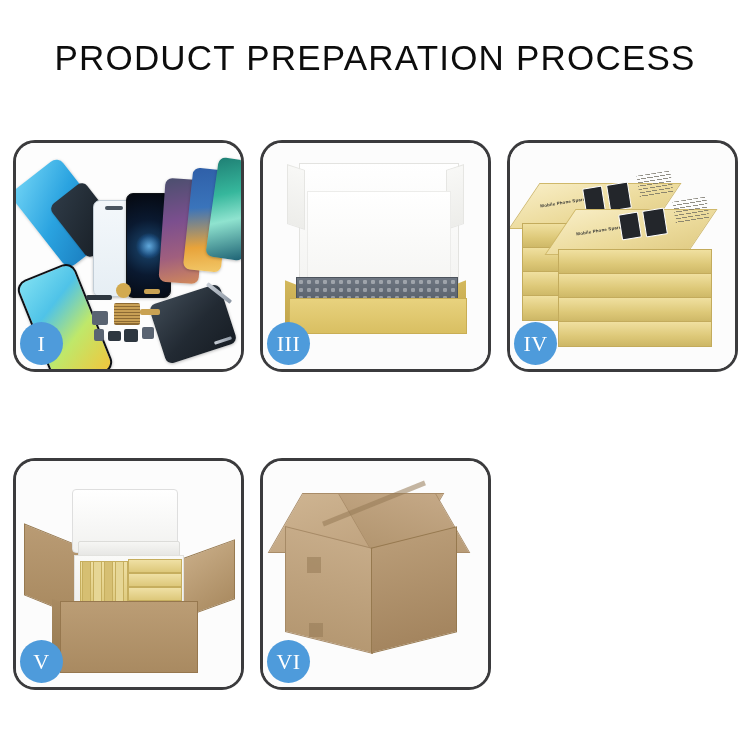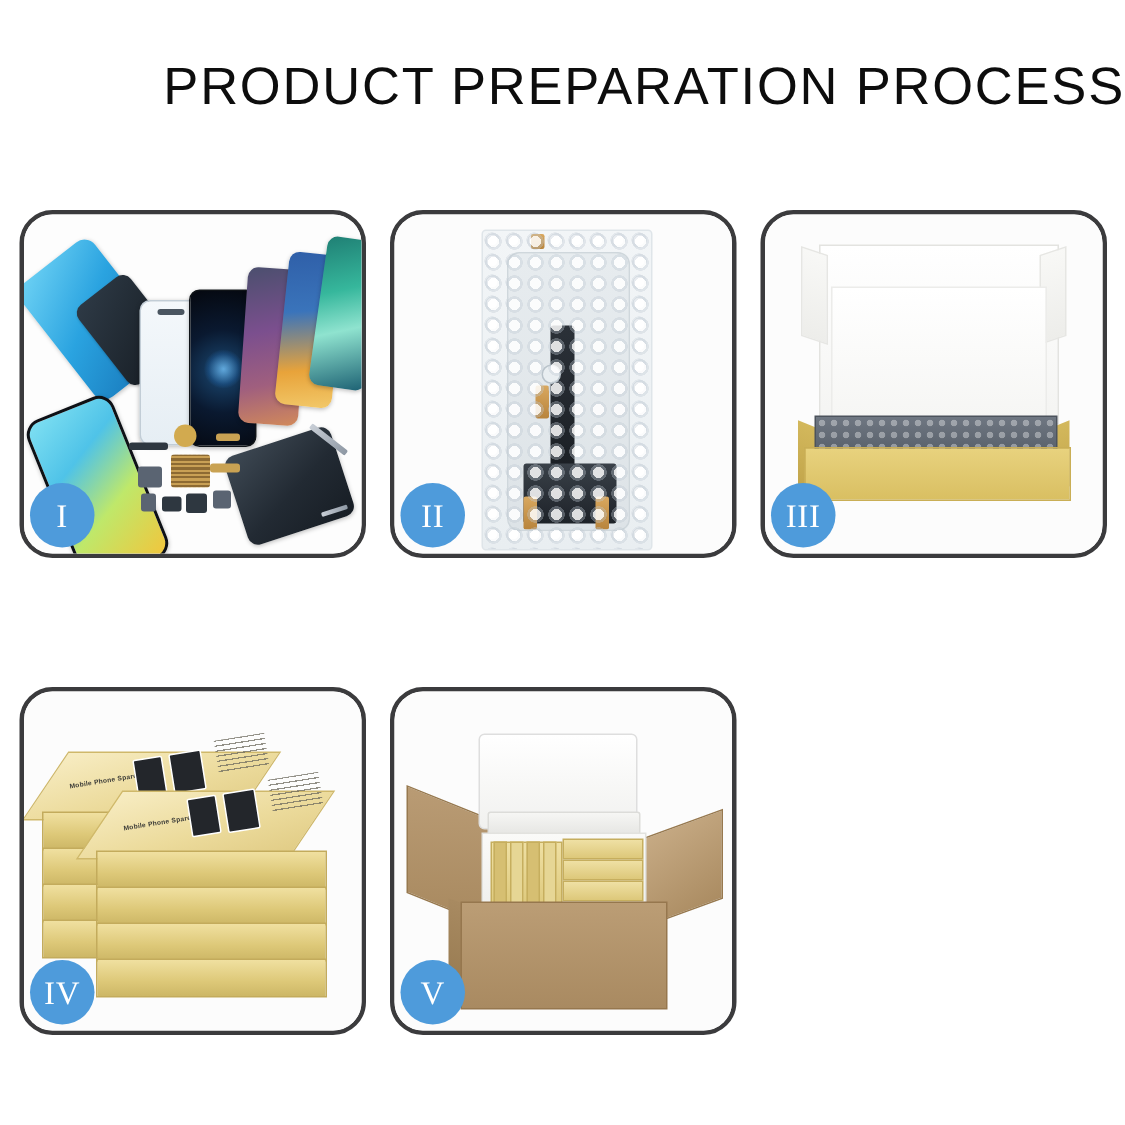--- a/index.html
+++ b/index.html
@@ -20,21 +20,21 @@
     position: relative;
     background: #ffffff;
   }
 
   
   .header {
     position: absolute;
     top: 36px;
     left: 0;
     width: 750px;
-    text-align: right;
+    text-align: center;
   }
   .title {
     font-family: "Liberation Sans", sans-serif;
     font-size: 35px;
     letter-spacing: 1.2px;
     font-weight: 400;
     color: #0d0d0d;
     line-height: 44px;
     white-space: nowrap;
   }
@@ -433,37 +433,20 @@
         <span class="chip dark" style="left:92px;top:188px;width:13px;height:10px;"></span>
         <span class="chip dark" style="left:108px;top:186px;width:14px;height:13px;"></span>
         <span class="chip" style="left:126px;top:184px;width:12px;height:12px;"></span>
         <span class="tool" style="left:188px;top:148px;width:30px;height:4px;transform:rotate(38deg);"></span>
         <span class="tool" style="left:198px;top:196px;width:18px;height:3px;transform:rotate(-18deg);"></span>
 
         <div class="badge">I</div>
       </div>
     </div>
 
-    <div class="panel">
-      <div class="panel-inner">
-        <div class="bw-bag">
-          <div class="bw-screen">
-            <span class="bw-flex"></span>
-            <span class="bw-flex2"></span>
-            <span class="bw-tab" style="left:18px;top:88px;"></span>
-            <span class="bw-tab" style="left:10px;top:162px;"></span>
-            <span class="bw-tab" style="left:58px;top:162px;"></span>
-            <span class="bw-dot" style="left:22px;top:74px;"></span>
-          </div>
-          <span class="bw-tab" style="left:32px;top:2px;height:10px;"></span>
-          <div class="bw-overlay"></div>
-        </div>
-        <div class="badge">II</div>
-      </div>
-    </div>
 
     <div class="panel">
       <div class="panel-inner">
         <div class="b3-lid"></div>
         <div class="b3-lidflapL"></div>
         <div class="b3-lidflapR"></div>
         <div class="b3-foam"></div>
         <div class="b3-sideL"></div>
         <div class="b3-sideR"></div>
         <div class="b3-bubble"></div>
@@ -519,15 +502,27 @@
         <span class="v-ybox" style="left:112px;top:112px;width:52px;height:12px;"></span>
         <span class="v-ybox" style="left:112px;top:126px;width:52px;height:12px;"></span>
 
         <div class="v-bodyL"></div>
         <div class="v-body"></div>
 
         <div class="badge">V</div>
       </div>
     </div>
 
+    <div class="panel">
+      <div class="panel-inner">
+        <div class="c-top"></div>
+        <div class="c-top2"></div>
+        <div class="c-left"></div>
+        <div class="c-right"></div>
+        <span class="c-tape" style="left:56px;top:40px;width:110px;height:5px;transform:rotate(-22deg);"></span>
+        <span class="c-tape" style="left:44px;top:96px;width:14px;height:16px;"></span>
+        <span class="c-tape" style="left:46px;top:162px;width:14px;height:14px;"></span>
+        <div class="badge">VI</div>
+      </div>
+    </div>
 
   </div>
 </div>
 
 </body></html>

